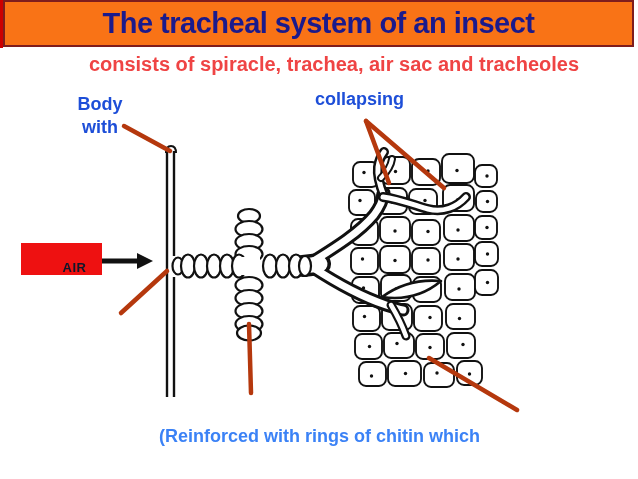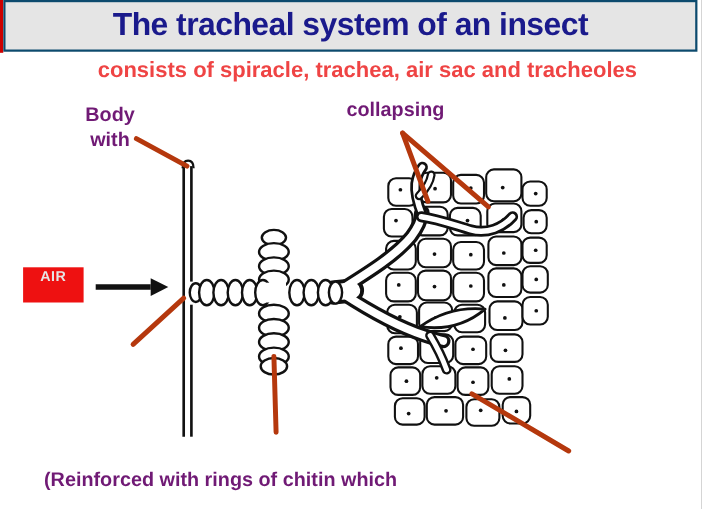--- a/index.html
+++ b/index.html
@@ -3,44 +3,44 @@
 <meta charset="utf-8">
 <style>
   html,body{margin:0;padding:0;background:#888;}
   .stage{
     position:relative;width:638px;height:479px;background:#ffffff;
     font-family:"Liberation Sans",sans-serif;overflow:hidden;margin:0 auto;
   }
   .accent-strip{position:absolute;left:0;top:0;width:3px;height:48px;background:#cc0000;}
   .title-bar{
     position:absolute;left:3px;top:0;width:631px;height:47px;
-    background:#e5e5e5;border:2px solid #0c4a6e;box-sizing:border-box;
+    background:#f97316;border:2px solid #7f1d1d;box-sizing:border-box;
     display:flex;align-items:center;justify-content:center;
   }
   .title-bar .t{
     color:#1a1a8c;font-weight:bold;font-size:29px;letter-spacing:-0.5px;
   }
   .subtitle{
     position:absolute;left:35px;top:53px;width:598px;text-align:center;
     color:#ef4444;font-weight:bold;font-size:20px;
   }
-  .lbl{position:absolute;color:#701a75;font-weight:bold;}
+  .lbl{position:absolute;color:#1d4ed8;font-weight:bold;}
   .lbl-bodywall{left:58px;top:93px;width:84px;text-align:center;font-size:18px;line-height:23px;}
   .lbl-tracheole{left:315px;top:89px;font-size:18px;}
   .lbl-spiracle{left:33px;top:305px;font-size:19px;}
   .lbl-trachea{left:220px;top:391px;font-size:19px;}
   .lbl-bodycell{left:517px;top:419px;font-size:20px;}
   .air-box{
     position:absolute;left:21px;top:243px;width:55px;height:32px;background:#ee1111;
-    display:flex;align-items:flex-start;justify-content:center;
-    color:#e5e5e5;font-weight:bold;font-size:13px;letter-spacing:0.5px;
+    display:flex;align-items:flex-end;justify-content:center;
+    color:#0f172a;font-weight:bold;font-size:13px;letter-spacing:0.5px;padding-left:26px;
   }
   .footnote{
-    position:absolute;left:40px;top:424px;width:440px;text-align:left;
-    color:#701a75;font-weight:bold;font-size:18px;line-height:25px;
+    position:absolute;left:40px;top:424px;width:440px;text-align:right;
+    color:#3b82f6;font-weight:bold;font-size:18px;line-height:25px;
   }
   svg.diagram{position:absolute;left:0;top:0;}
 </style>
 </head>
 <body>
 
 <div class="stage">
 
   <div class="accent-strip"></div>
 

